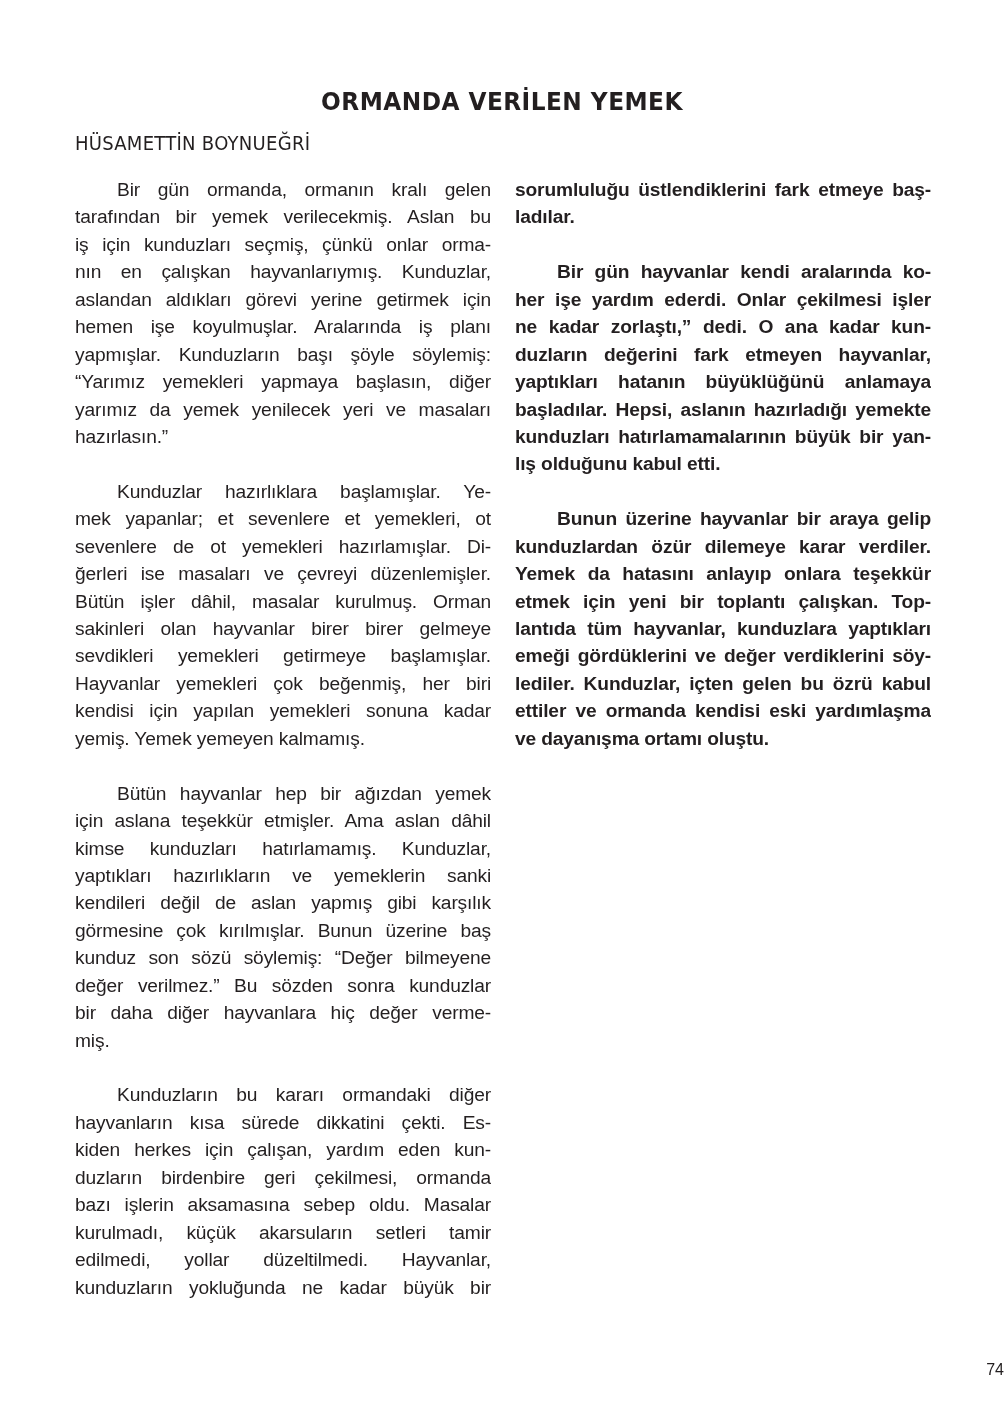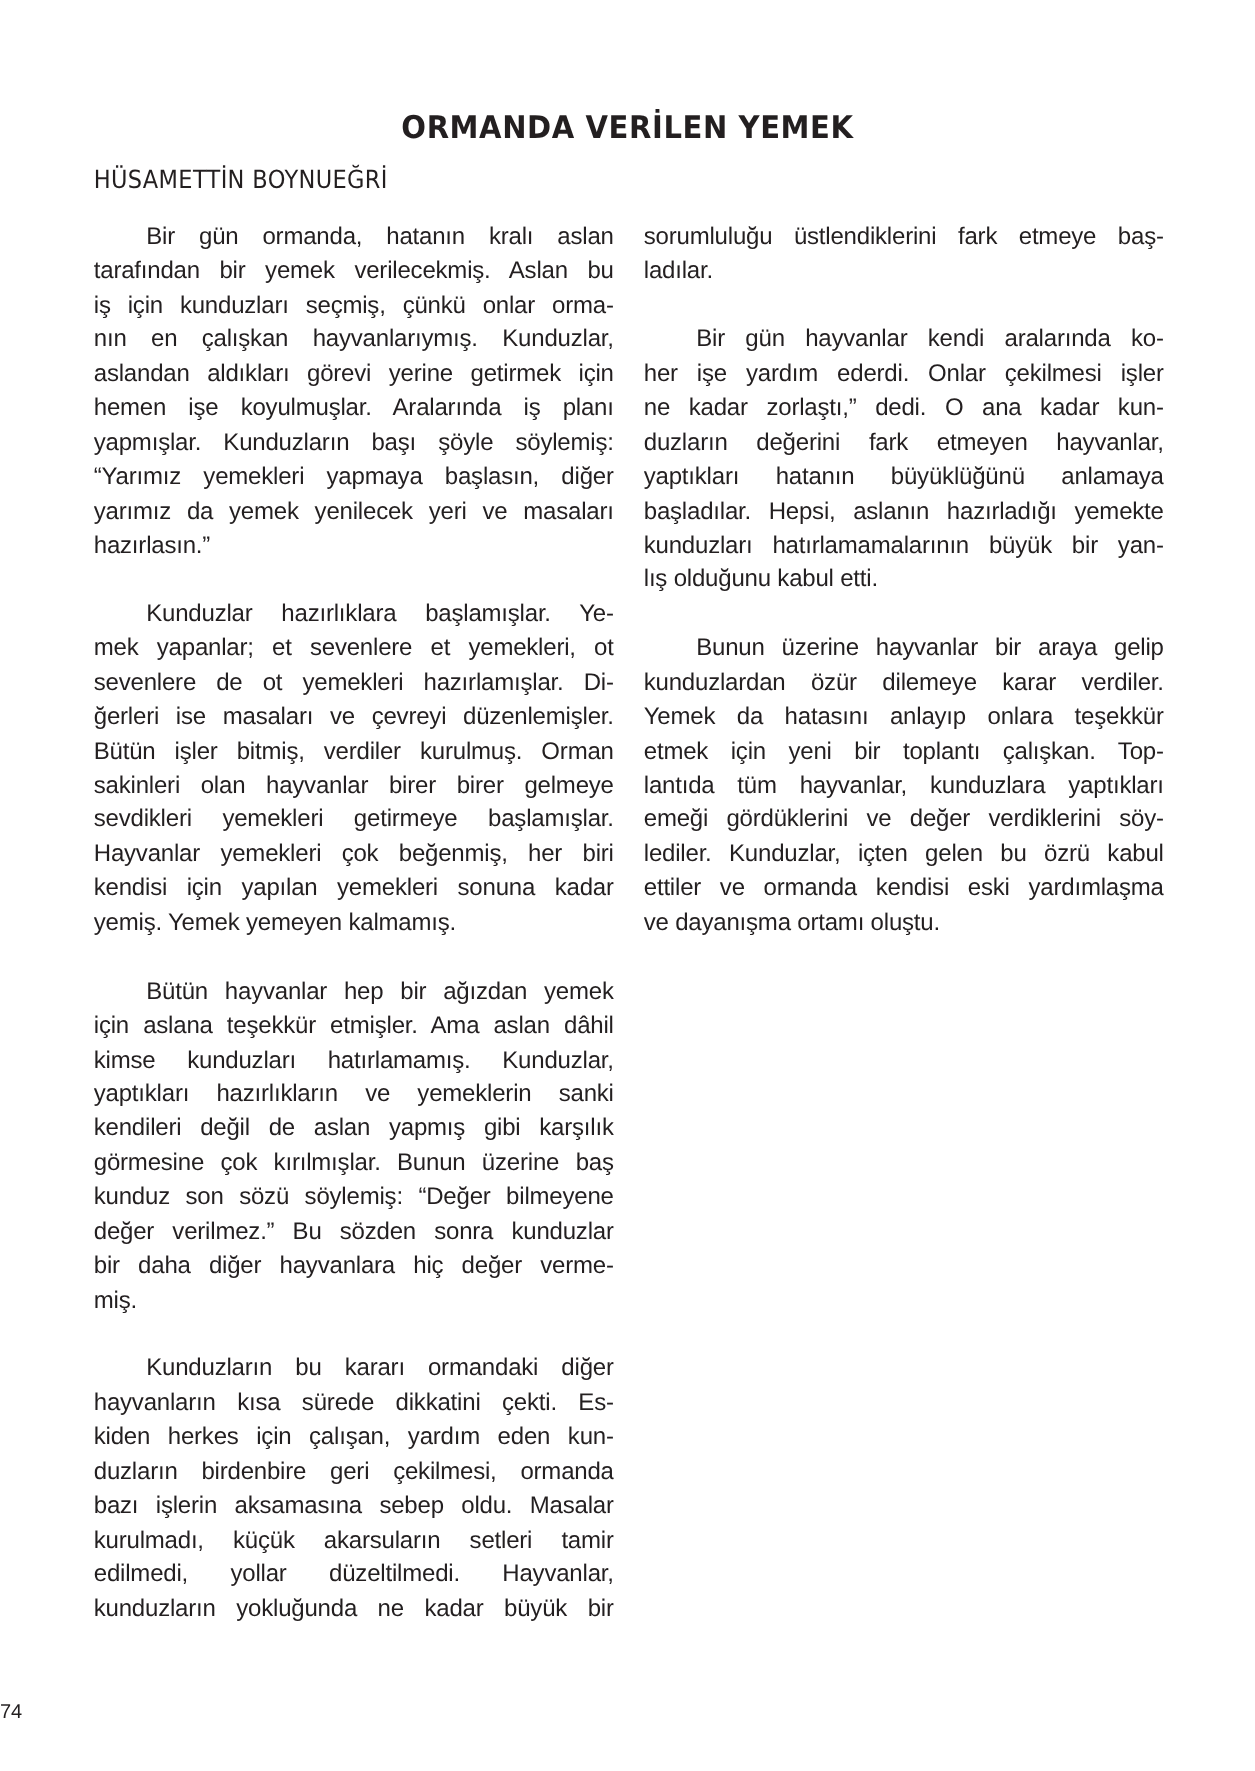--- a/index.html
+++ b/index.html
@@ -36,21 +36,21 @@
       font-size: 20px;
       letter-spacing: 0.3px;
       transform: scaleX(0.9);
       transform-origin: 0 50%;
     }
     .column {
       position: absolute;
       width: 416px;
     }
     .col-left { left: 75px; top: 176px; }
-    .col-right { left: 515px; top: 176px; }
+    .col-right { left: 515px; top: 176px; font-weight: bold; }
     .line {
       height: 27.45px;
       line-height: 27.45px;
       font-size: 19.2px;
       white-space: nowrap;
       text-align: justify;
       text-align-last: justify;
       overflow: hidden;
       letter-spacing: -0.15px;
     }
@@ -61,50 +61,50 @@
       padding-left: 42px;
     }
     .gap {
       height: 27.45px;
     }
     .page-number {
       position: absolute;
       top: 1361px;
       left: 0;
       width: 1004px;
-      text-align: left;
+      text-align: right;
       font-size: 16px;
     }
   </style>
 </head>
 <body>
 
 <h1 class="title">ORMANDA VERİLEN YEMEK</h1>
 <div class="author">HÜSAMETTİN BOYNUEĞRİ</div>
 
 <div class="column col-left">
     <div class="paragraph">
-      <div class="line indent">Bir gün ormanda, hatanın kralı aslan</div>
+      <div class="line indent">Bir gün ormanda, ormanın kralı gelen</div>
       <div class="line">tarafından bir yemek verilecekmiş. Aslan bu</div>
       <div class="line">iş için kunduzları seçmiş, çünkü onlar orma-</div>
       <div class="line">nın en çalışkan hayvanlarıymış. Kunduzlar,</div>
       <div class="line">aslandan aldıkları görevi yerine getirmek için</div>
       <div class="line">hemen işe koyulmuşlar. Aralarında iş planı</div>
       <div class="line">yapmışlar. Kunduzların başı şöyle söylemiş:</div>
       <div class="line">“Yarımız yemekleri yapmaya başlasın, diğer</div>
       <div class="line">yarımız da yemek yenilecek yeri ve masaları</div>
       <div class="line last">hazırlasın.”</div>
     </div>
     <div class="gap"></div>
     <div class="paragraph">
       <div class="line indent">Kunduzlar hazırlıklara başlamışlar. Ye-</div>
       <div class="line">mek yapanlar; et sevenlere et yemekleri, ot</div>
       <div class="line">sevenlere de ot yemekleri hazırlamışlar. Di-</div>
       <div class="line">ğerleri ise masaları ve çevreyi düzenlemişler.</div>
-      <div class="line">Bütün işler bitmiş, verdiler kurulmuş. Orman</div>
+      <div class="line">Bütün işler dâhil, masalar kurulmuş. Orman</div>
       <div class="line">sakinleri olan hayvanlar birer birer gelmeye</div>
       <div class="line">sevdikleri yemekleri getirmeye başlamışlar.</div>
       <div class="line">Hayvanlar yemekleri çok beğenmiş, her biri</div>
       <div class="line">kendisi için yapılan yemekleri sonuna kadar</div>
       <div class="line last">yemiş. Yemek yemeyen kalmamış.</div>
     </div>
     <div class="gap"></div>
     <div class="paragraph">
       <div class="line indent">Bütün hayvanlar hep bir ağızdan yemek</div>
       <div class="line">için aslana teşekkür etmişler. Ama aslan dâhil</div>

